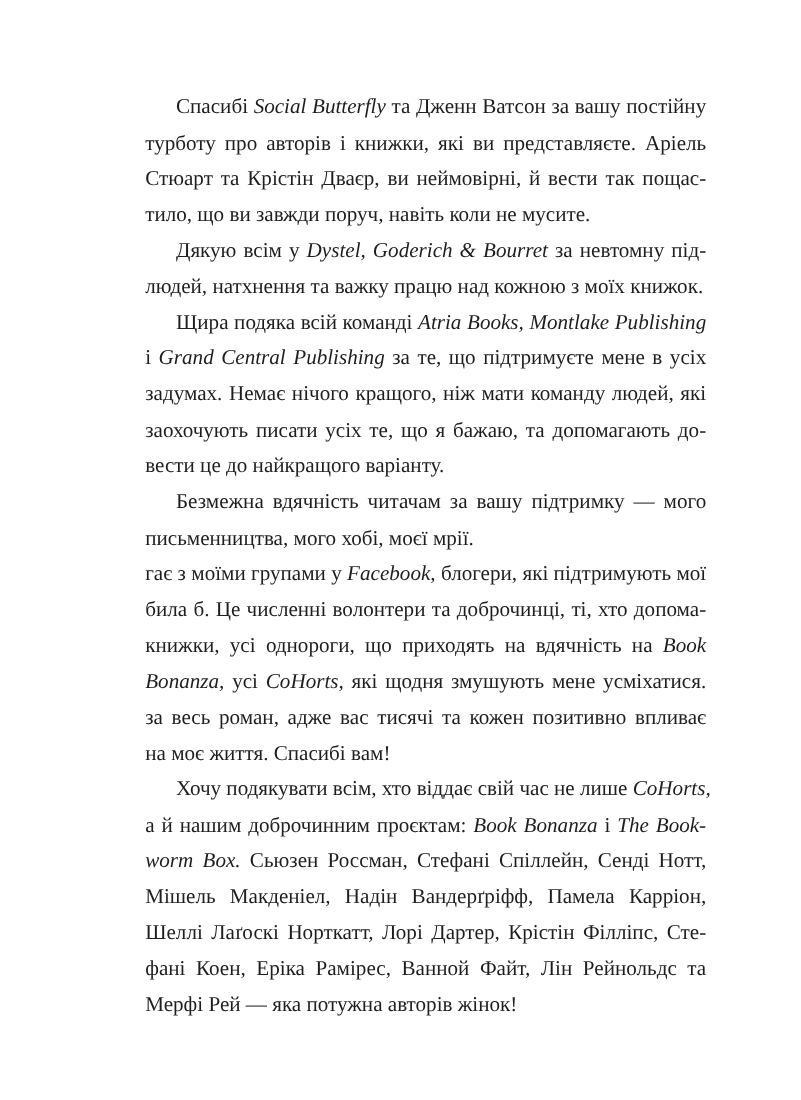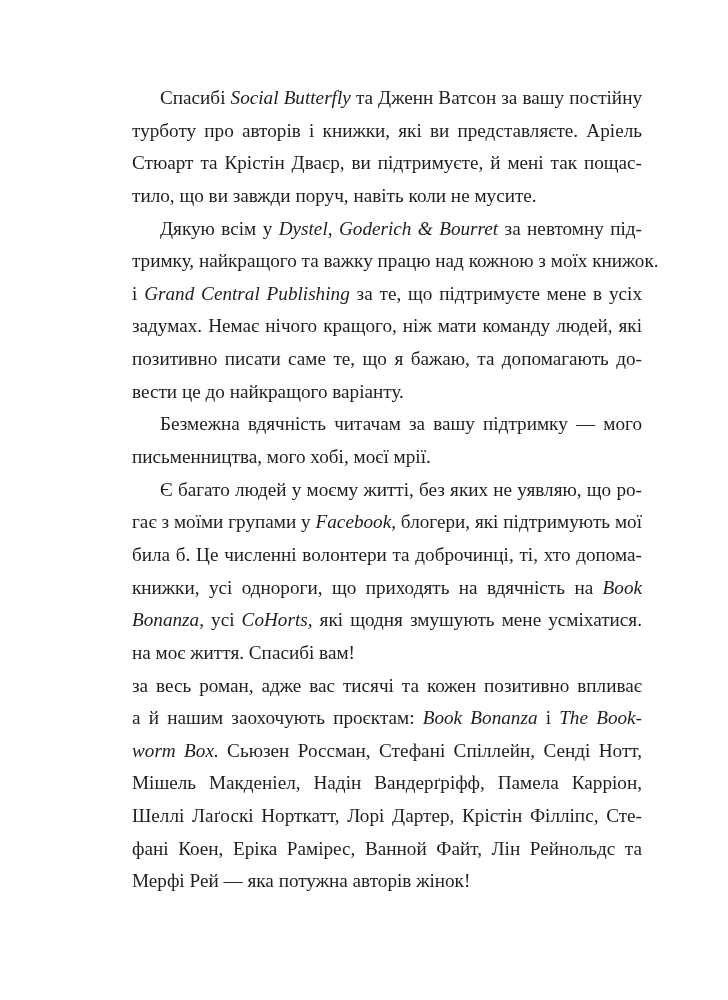--- a/index.html
+++ b/index.html
@@ -23,48 +23,49 @@
   .line i { font-style: italic; }
 </style>
 </head>
 <body>
 
 <div class="page">
   <div class="text-block" id="text-block">
       <div>
         <div class="line indent"><span>Спасибі </span><i>Social Butterfly</i><span> та Дженн Ватсон за вашу постійну</span></div>
         <div class="line"><span>турботу про авторів і книжки, які ви представляєте. Аріель</span></div>
-        <div class="line"><span>Стюарт та Крістін Дваєр, ви підтримуєте, й мені так пощас-</span></div>
+        <div class="line"><span>Стюарт та Крістін Дваєр, ви неймовірні, й вести так пощас-</span></div>
         <div class="line last"><span>тило, що ви завжди поруч, навіть коли не мусите.</span></div>
       </div>
       <div>
         <div class="line indent"><span>Дякую всім у </span><i>Dystel, Goderich &amp; Bourret</i><span> за невтомну під-</span></div>
-        <div class="line last"><span>тримку, найкращого та важку працю над кожною з моїх книжок.</span></div>
+        <div class="line last"><span>людей, натхнення та важку працю над кожною з моїх книжок.</span></div>
       </div>
       <div>
+        <div class="line indent"><span>Щира подяка всій команді </span><i>Atria Books, Montlake Publishing</i></div>
         <div class="line"><span>і </span><i>Grand Central Publishing</i><span> за те, що підтримуєте мене в усіх</span></div>
         <div class="line"><span>задумах. Немає нічого кращого, ніж мати команду людей, які</span></div>
-        <div class="line"><span>позитивно писати саме те, що я бажаю, та допомагають до-</span></div>
+        <div class="line"><span>заохочують писати усіх те, що я бажаю, та допомагають до-</span></div>
         <div class="line last"><span>вести це до найкращого варіанту.</span></div>
       </div>
       <div>
         <div class="line indent"><span>Безмежна вдячність читачам за вашу підтримку — мого</span></div>
         <div class="line last"><span>письменництва, мого хобі, моєї мрії.</span></div>
       </div>
       <div>
-        <div class="line indent"><span>Є багато людей у моєму житті, без яких не уявляю, що ро-</span></div>
         <div class="line"><span>гає з моїми групами у </span><i>Facebook,</i><span> блогери, які підтримують мої</span></div>
         <div class="line"><span>била б. Це численні волонтери та доброчинці, ті, хто допома-</span></div>
         <div class="line"><span>книжки, усі однороги, що приходять на вдячність на </span><i>Book</i></div>
         <div class="line"><i>Bonanza,</i><span> усі </span><i>CoHorts,</i><span> які щодня змушують мене усміхатися.</span></div>
+        <div class="line"><span>за весь роман, адже вас тисячі та кожен позитивно впливає</span></div>
         <div class="line last"><span>на моє життя. Спасибі вам!</span></div>
-        <div class="line"><span>за весь роман, адже вас тисячі та кожен позитивно впливає</span></div>
       </div>
       <div>
-        <div class="line"><span>а й нашим заохочують проєктам: </span><i>Book Bonanza</i><span> і </span><i>The Book-</i></div>
+        <div class="line indent"><span>Хочу подякувати всім, хто віддає свій час не лише </span><i>CoHorts,</i></div>
+        <div class="line"><span>а й нашим доброчинним проєктам: </span><i>Book Bonanza</i><span> і </span><i>The Book-</i></div>
         <div class="line"><i>worm Box.</i><span> Сьюзен Россман, Стефані Спіллейн, Сенді Нотт,</span></div>
         <div class="line"><span>Мішель Макденіел, Надін Вандерґріфф, Памела Карріон,</span></div>
         <div class="line"><span>Шеллі Лаґоскі Норткатт, Лорі Дартер, Крістін Філліпс, Сте-</span></div>
         <div class="line"><span>фані Коен, Еріка Рамірес, Ванной Файт, Лін Рейнольдс та</span></div>
         <div class="line last"><span>Мерфі Рей — яка потужна авторів жінок!</span></div>
       </div>
       <div>
         <div class="line indent"></div>
       </div>
     </div>

